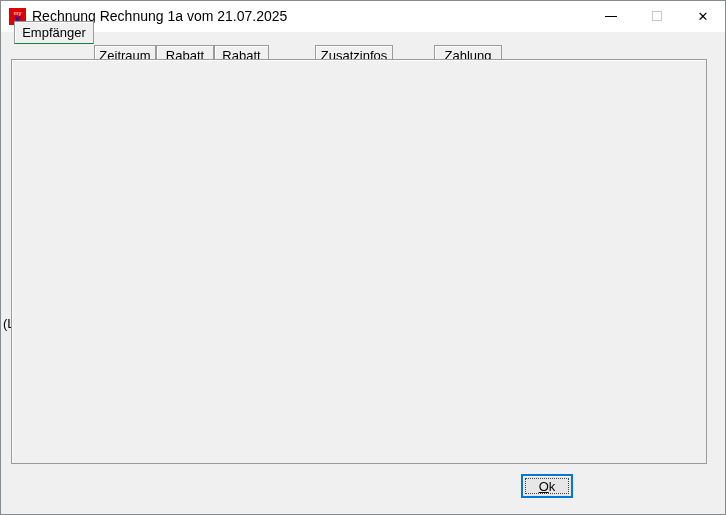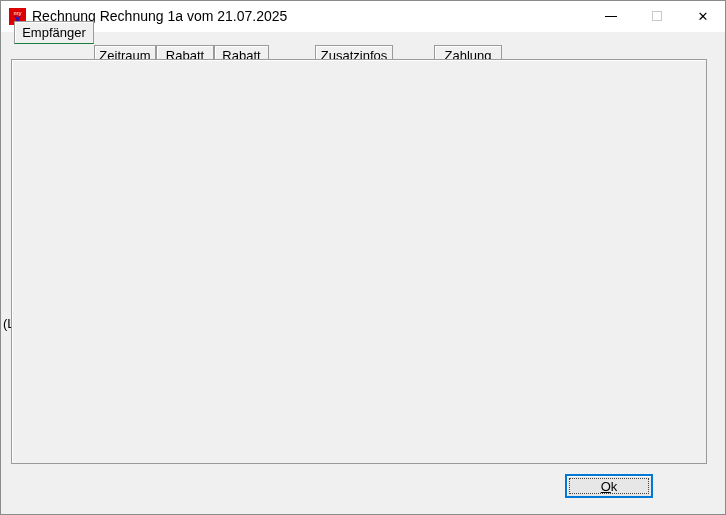--- a/index.html
+++ b/index.html
@@ -168,17 +168,17 @@
     <div class="btn disabled" style="left:430px; top:37px; width:89px; height:22px;">Online prüfen</div>
 
     <div class="radio" style="left:12px; top:72px;"></div>
     <div class="lbl" style="left:31px; top:73px;">Außerhalb EU</div>
     <div class="combo" style="left:93px; top:69px; width:420px; height:22px;">
       <span>Land auswählen</span>
       <span class="chev"></span>
     </div>
   </div>
 
-  <div class="btn focused" style="left:520px; top:473px; width:88px; height:24px;margin-left:44px;">
+  <div class="btn focused" style="left:520px; top:473px; width:52px; height:24px;">
     <span><span class="u">O</span><span>k</span></span>
   </div>
 
 </div>
 
 </body></html>

